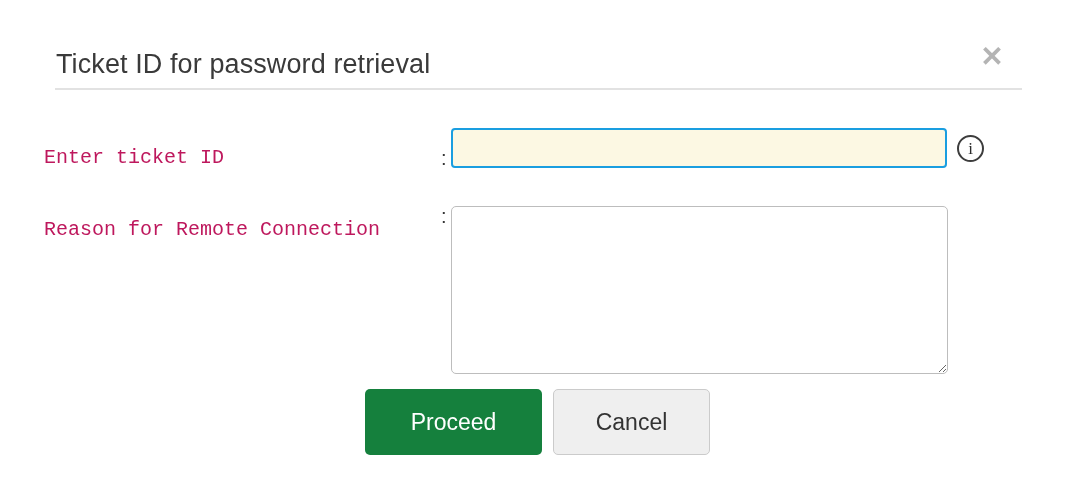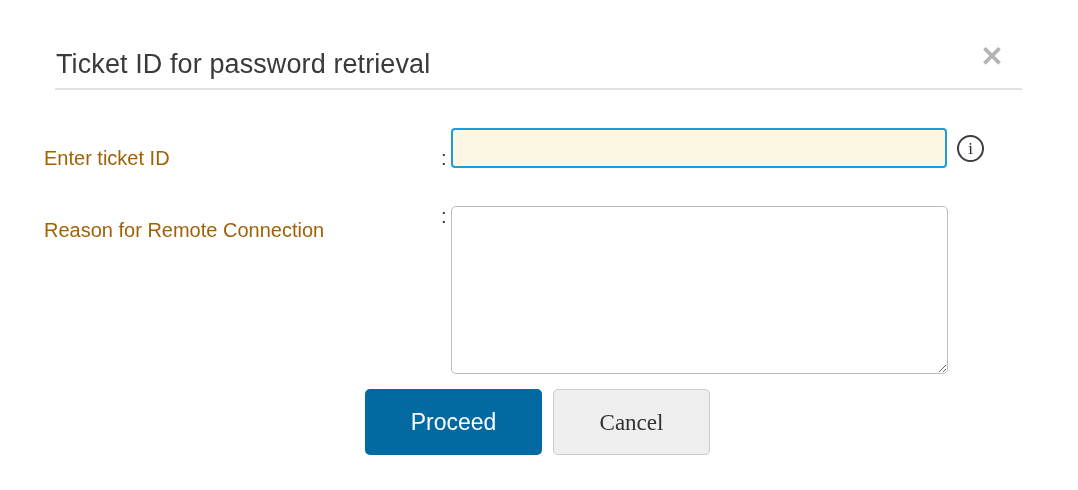--- a/index.html
+++ b/index.html
@@ -78,22 +78,23 @@
     top: 196px;
   }
 
   .field-label {
     position: absolute;
     left: 44px;
     top: 0;
     width: 390px;
     font-size: 20px;
     line-height: 28px;
-    color: #a16207;
+    color: #be185d;
     white-space: nowrap;
+    font-family: Liberation Mono, monospace;
   }
   .row-ticket .field-label { top: 16px; }
   .row-reason .field-label { top: 20px; }
 
   .field-colon {
     position: absolute;
     left: 441px;
     font-size: 20px;
     line-height: 28px;
     color: #353535;
@@ -169,31 +170,30 @@
     border-radius: 5px;
     font-family: "Liberation Sans", sans-serif;
     font-size: 23px;
     line-height: 1;
     cursor: pointer;
     padding: 0;
   }
   .btn-proceed {
     left: 0;
     width: 177px;
-    background: #0369a1;
+    background: #15803d;
     border: none;
     color: #ffffff;
   }
   .btn-cancel {
     left: 188px;
     width: 157px;
     background: #efefef;
     border: 1px solid #cbcbcb;
     color: #333333;
-    font-family: Liberation Serif, serif;
   }
 </style>
 </head>
 <body>
 
 <div class="dialog">
 
   <div class="dialog-header">
     <div class="dialog-title">Ticket ID for password retrieval</div>
     <div class="close-button">✕</div>

